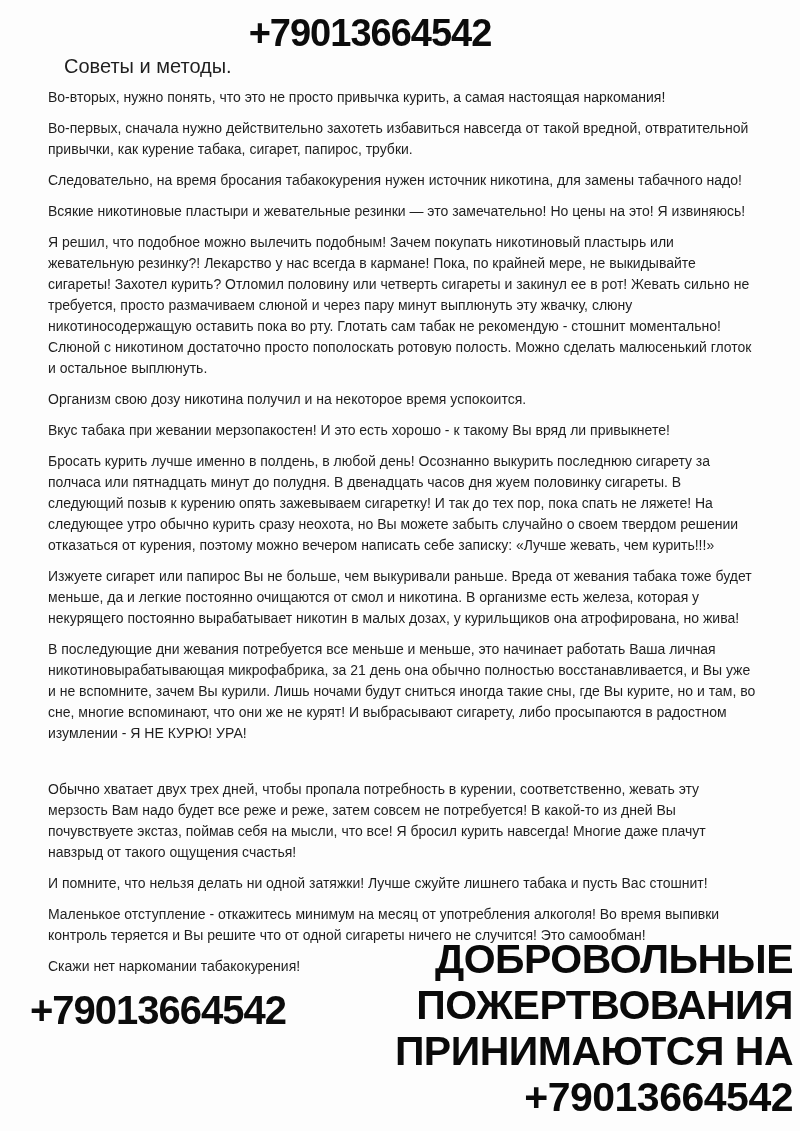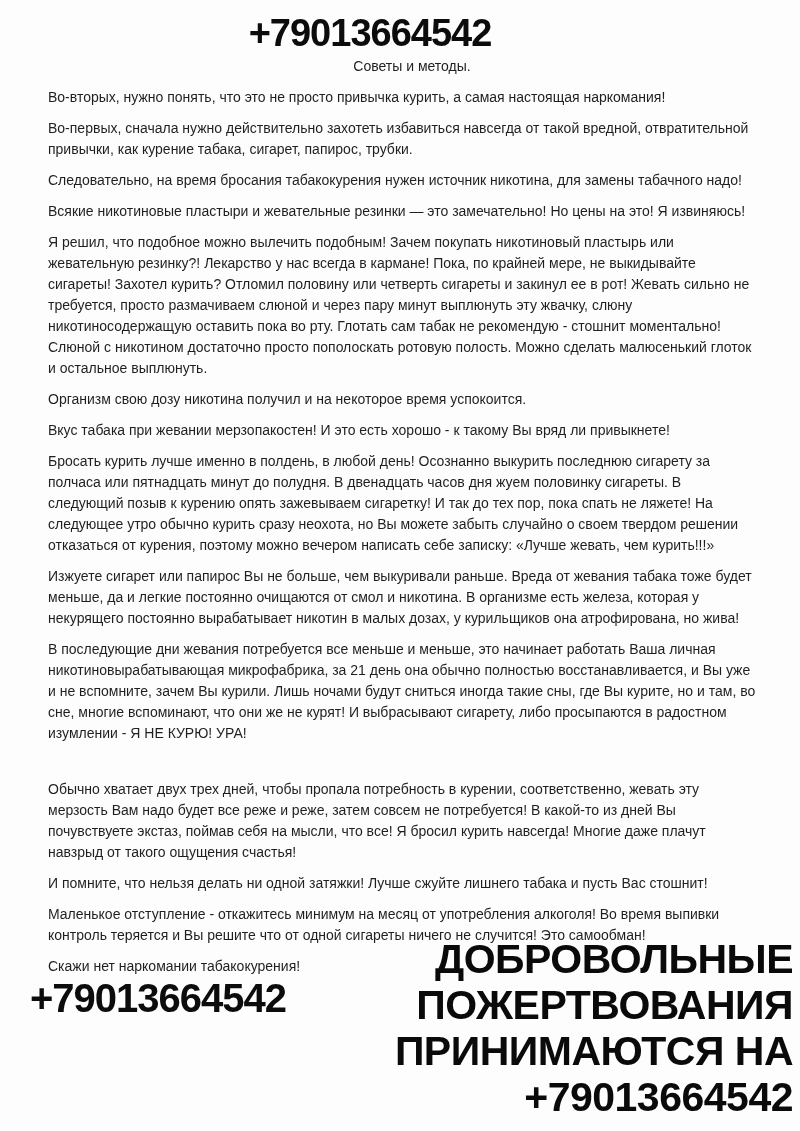--- a/index.html
+++ b/index.html
@@ -30,38 +30,37 @@
     font-weight: bold;
     letter-spacing: -1px;
     color: #0c0c0c;
   }
   .content {
     padding: 0 42px 0 48px;
     width: 712px;
   }
   .doc-title {
     margin: 2px 0 10px 16px;
-    font-size: 14px;
+    font-size: 20px;
     line-height: 21px;
-    text-align: center;
   }
   .paragraphs p {
     margin: 0 0 10px 0;
     font-size: 14px;
     line-height: 21px;
   }
   
   .paragraphs p:nth-child(11) {
     margin-top: 35px;
   }
   .footer-left {
     margin-top: 1px;
   }
   .slogan {
-    margin: 0 0 0 0;
+    margin: 0 0 12px 0;
     font-size: 14px;
     line-height: 20px;
   }
   .big-phone-left {
     margin-left: -18px;
     font-size: 40px;
     line-height: 44px;
     font-weight: bold;
     letter-spacing: -1px;
     color: #0c0c0c;

